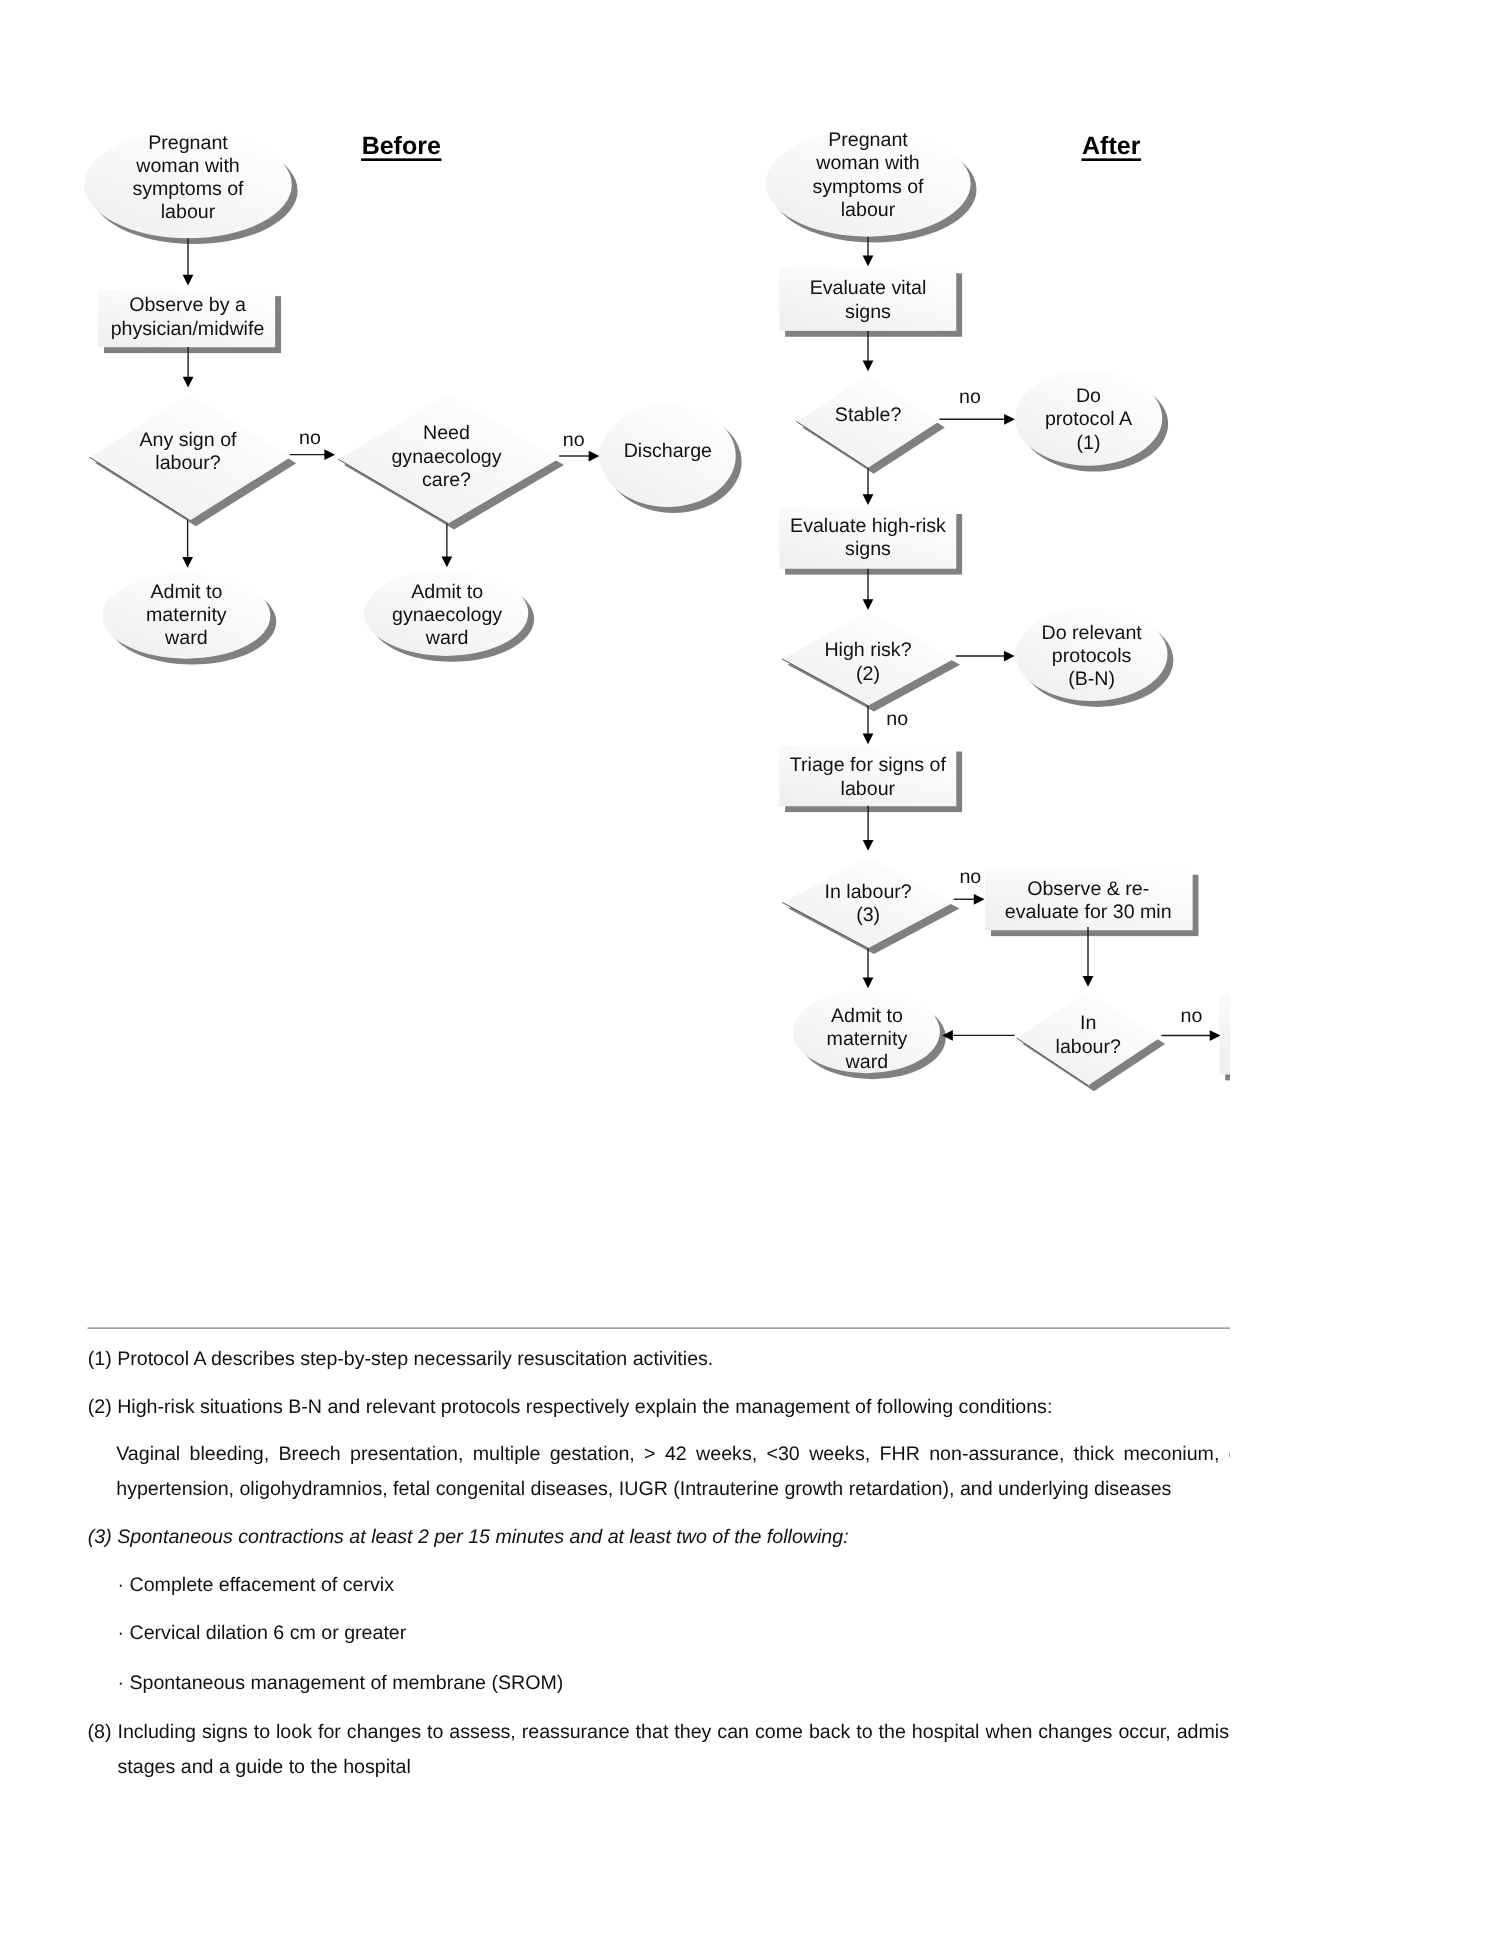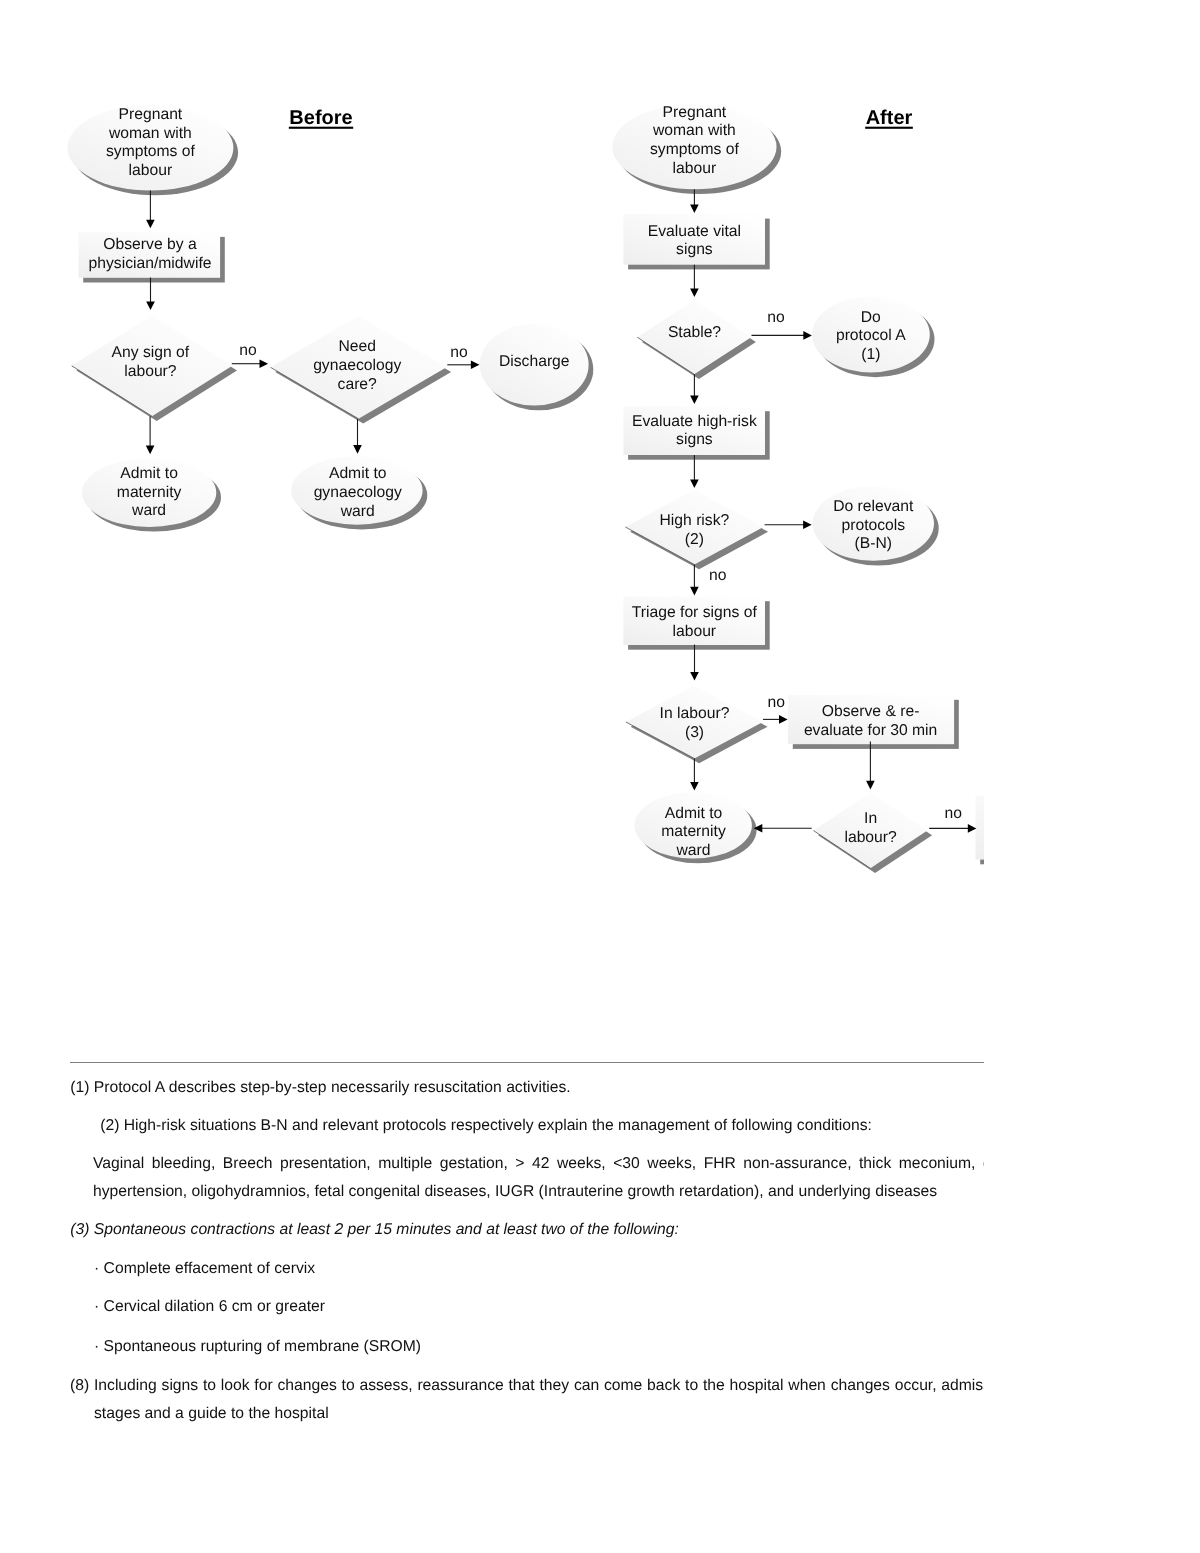--- a/index.html
+++ b/index.html
@@ -239,21 +239,21 @@
         <text x="953.2" y="817.6" class="edgelabel">no</text>
         <text x="321" y="123.5" class="heading">Before</text>
         <rect x="288.8203125" y="126.7" width="64.359375" height="2.1" fill="#000"></rect>
         <text x="889" y="123.5" class="heading">After</text>
         <rect x="865.1640625" y="126.7" width="47.671875" height="2.1" fill="#000"></rect>
       </g>
     </svg>
   <div id="notes">
     <div class="rule"></div>
   <div class="note last-left" style="top: 24px;">(1) Protocol A describes step-by-step necessarily resuscitation activities.</div>
-      <div class="note last-left" style="top: 62px; margin-left: 30px;">(2) High-risk situations B-N and relevant protocols respectively explain the management of following conditions:</div>
+      <div class="note last-left" style="top: 62px;">(2) High-risk situations B-N and relevant protocols respectively explain the management of following conditions:</div>
       <div class="note indent" style="top: 100px;">Vaginal bleeding, Breech presentation, multiple gestation, &gt; 42 weeks, &lt;30 weeks, FHR non-assurance, thick meconium, gestational diabetes, hypertension, oligohydramnios, fetal congenital diseases, IUGR (Intrauterine growth retardation), and underlying diseases</div>
       <div class="note last-left" style="top: 166px; font-style: italic;">(3) Spontaneous contractions at least 2 per 15 minutes and at least two of the following:</div>
       <div class="note bullet" style="top: 205px;">· Complete effacement of cervix</div>
       <div class="note bullet" style="top: 243px;">· Cervical dilation 6 cm or greater</div>
-      <div class="note bullet" style="top: 283px;">· Spontaneous rupturing of membrane (SROM)</div>
+      <div class="note bullet" style="top: 283px;">· Spontaneous management of membrane (SROM)</div>
       <div class="note hang" style="top: 322px;">(8) Including signs to look for changes to assess, reassurance that they can come back to the hospital when changes occur, admission, labour and birth stages and a guide to the hospital</div>
     </div>
 </div>
 
 </body></html>

